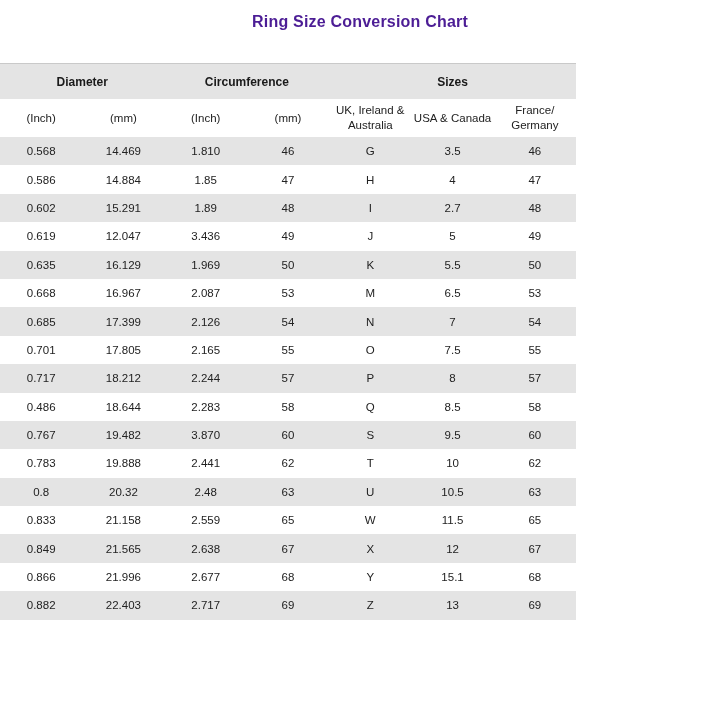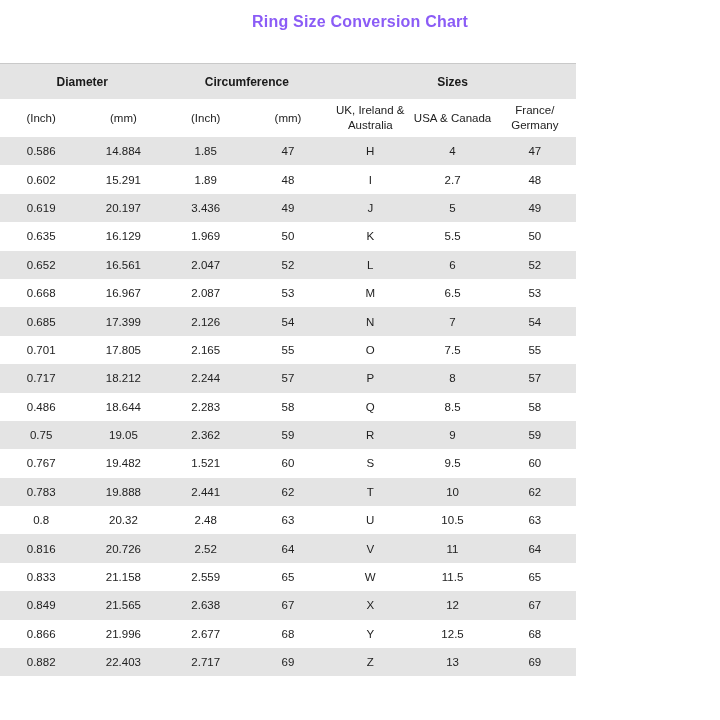--- a/index.html
+++ b/index.html
@@ -16,21 +16,21 @@
     width: 720px;
     height: 720px;
     background: #ffffff;
   }
   h1.page-title {
     margin: 13px 0 0 0;
     padding: 0;
     text-align: center;
     font-size: 16px;
     font-weight: bold;
-    color: #8b5cf6;
+    color: #4c1d95;
     letter-spacing: 0.2px;
   }
   table.ring-table {
     width: 576px;
     border-collapse: collapse;
     table-layout: fixed;
     margin-top: 32px;
     border-top: 1px solid #c9c9c9;
   }
   table.ring-table col { width: 14.2857%; }
@@ -95,65 +95,65 @@
         <th>(mm)</th>
         <th>(Inch)</th>
         <th>(mm)</th>
         <th>UK, Ireland &amp; Australia</th>
         <th>USA &amp; Canada</th>
         <th>France/ Germany</th>
       </tr>
     </thead>
     <tbody>
         <tr>
+          <td>0.568</td>
+          <td>14.469</td>
+          <td>1.810</td>
+          <td>46</td>
+          <td>G</td>
+          <td>3.5</td>
+          <td>46</td>
+        </tr>
+        <tr>
           <td>0.586</td>
           <td>14.884</td>
           <td>1.85</td>
           <td>47</td>
           <td>H</td>
           <td>4</td>
           <td>47</td>
         </tr>
         <tr>
           <td>0.602</td>
           <td>15.291</td>
           <td>1.89</td>
           <td>48</td>
           <td>I</td>
           <td>2.7</td>
           <td>48</td>
         </tr>
         <tr>
           <td>0.619</td>
-          <td>20.197</td>
+          <td>12.047</td>
           <td>3.436</td>
           <td>49</td>
           <td>J</td>
           <td>5</td>
           <td>49</td>
         </tr>
         <tr>
           <td>0.635</td>
           <td>16.129</td>
           <td>1.969</td>
           <td>50</td>
           <td>K</td>
           <td>5.5</td>
           <td>50</td>
         </tr>
         <tr>
-          <td>0.652</td>
-          <td>16.561</td>
-          <td>2.047</td>
-          <td>52</td>
-          <td>L</td>
-          <td>6</td>
-          <td>52</td>
-        </tr>
-        <tr>
           <td>0.668</td>
           <td>16.967</td>
           <td>2.087</td>
           <td>53</td>
           <td>M</td>
           <td>6.5</td>
           <td>53</td>
         </tr>
         <tr>
           <td>0.685</td>
@@ -185,32 +185,23 @@
         <tr>
           <td>0.486</td>
           <td>18.644</td>
           <td>2.283</td>
           <td>58</td>
           <td>Q</td>
           <td>8.5</td>
           <td>58</td>
         </tr>
         <tr>
-          <td>0.75</td>
-          <td>19.05</td>
-          <td>2.362</td>
-          <td>59</td>
-          <td>R</td>
-          <td>9</td>
-          <td>59</td>
-        </tr>
-        <tr>
           <td>0.767</td>
           <td>19.482</td>
-          <td>1.521</td>
+          <td>3.870</td>
           <td>60</td>
           <td>S</td>
           <td>9.5</td>
           <td>60</td>
         </tr>
         <tr>
           <td>0.783</td>
           <td>19.888</td>
           <td>2.441</td>
           <td>62</td>
@@ -221,29 +212,20 @@
         <tr>
           <td>0.8</td>
           <td>20.32</td>
           <td>2.48</td>
           <td>63</td>
           <td>U</td>
           <td>10.5</td>
           <td>63</td>
         </tr>
         <tr>
-          <td>0.816</td>
-          <td>20.726</td>
-          <td>2.52</td>
-          <td>64</td>
-          <td>V</td>
-          <td>11</td>
-          <td>64</td>
-        </tr>
-        <tr>
           <td>0.833</td>
           <td>21.158</td>
           <td>2.559</td>
           <td>65</td>
           <td>W</td>
           <td>11.5</td>
           <td>65</td>
         </tr>
         <tr>
           <td>0.849</td>
@@ -253,21 +235,21 @@
           <td>X</td>
           <td>12</td>
           <td>67</td>
         </tr>
         <tr>
           <td>0.866</td>
           <td>21.996</td>
           <td>2.677</td>
           <td>68</td>
           <td>Y</td>
-          <td>12.5</td>
+          <td>15.1</td>
           <td>68</td>
         </tr>
         <tr>
           <td>0.882</td>
           <td>22.403</td>
           <td>2.717</td>
           <td>69</td>
           <td>Z</td>
           <td>13</td>
           <td>69</td>

